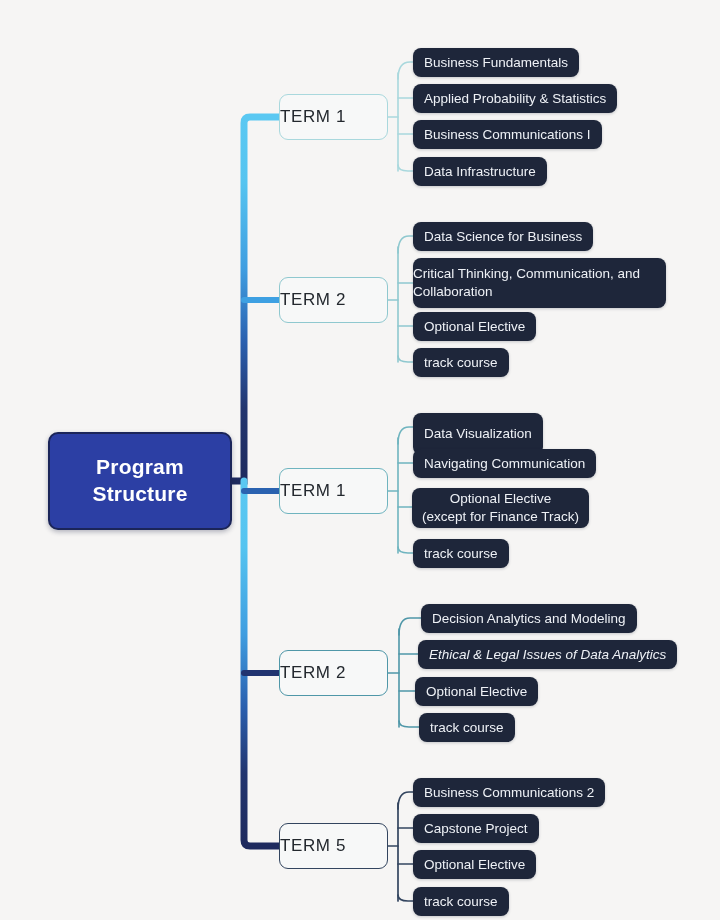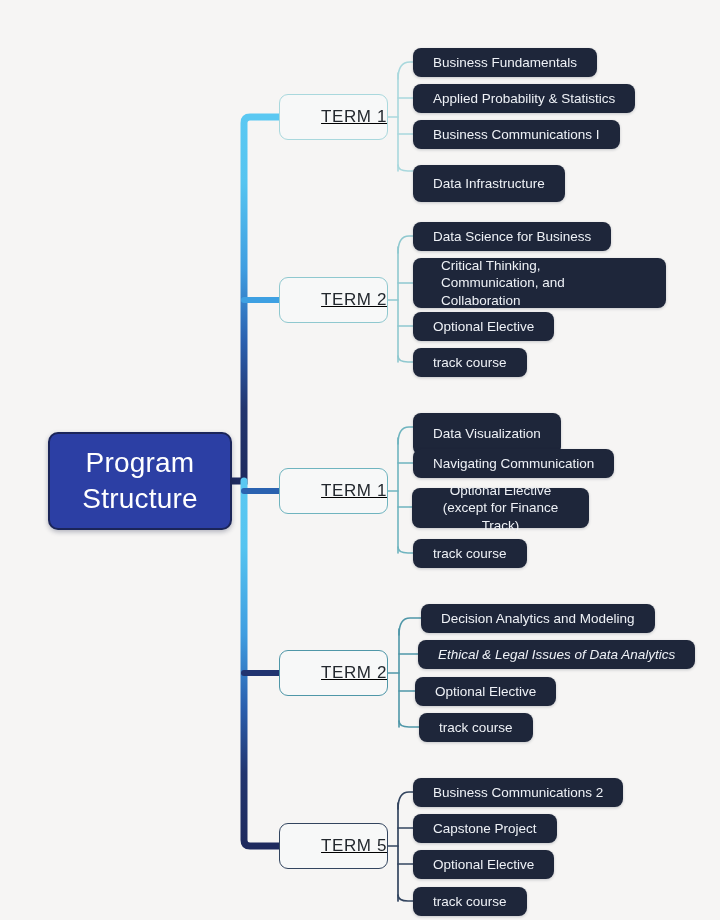--- a/index.html
+++ b/index.html
@@ -40,38 +40,37 @@
     background: #2c3fa4;
     border: 2px solid #1b2559;
     border-radius: 10px;
     display: flex;
     align-items: center;
     justify-content: center;
     box-shadow: 0 2px 5px rgba(20,25,60,0.30);
   }
   .root-label {
     color: #ffffff;
-    font-size: 28px;
-    font-weight: normal;
+    font-size: 21px;
+    font-weight: bold;
     line-height: 1.28;
     text-align: center;
     letter-spacing: 0.2px;
   }
   
   .term-node {
     left: 279px;
     width: 109px;
     height: 46px;
     background: #f7f8f8;
     border: 1.6px solid #9dcfd2;
     border-radius: 9px;
     display: flex;
     align-items: center;
-    justify-content: flex-end;
-    text-decoration: underline;
+    justify-content: flex-start;
   }
   .term-label {
     color: #23282e;
     font-size: 17px;
     letter-spacing: 0.6px;
     font-weight: normal;
   }
   .term-1 { top: 94px;  border-color: #a9d8dd; }
   .term-2 { top: 277px; border-color: #8fc8cf; }
   .term-3 { top: 468px; border-color: #6fb4bf; }
@@ -80,27 +79,27 @@
 
   
   .leaf {
     background: #1e263a;
     border-radius: 8px;
     color: #eef1f6;
     font-size: 13.5px;
     line-height: 1.3;
     display: flex;
     align-items: center;
-    padding: 0 20px;
+    padding: 0 11px;
     box-shadow: 0 1px 3px rgba(25,30,50,0.22);
     white-space: nowrap;
   }
   .leaf.multiline {
     white-space: normal;
-    padding: 7px 28px;
+    padding: 7px 0;
     align-items: center;
   }
   .leaf.centered {
     text-align: center;
     justify-content: center;
   }
 </style>
 </head>
 <body>
 
@@ -176,21 +175,21 @@
       <span>Structure</span>
     </div>
   </div>
 
   <div class="node term-node term-1">
     <span class="term-label">TERM 1</span>
   </div>
   <div class="node leaf" style="left:413px; top:48px; height:29px;">Business Fundamentals</div>
   <div class="node leaf" style="left:413px; top:84px; height:29px;">Applied Probability &amp; Statistics</div>
   <div class="node leaf" style="left:413px; top:120px; height:29px;">Business Communications I</div>
-  <div class="node leaf" style="left:413px; top:165px; height:37px;">Data Infrastructure</div>
+  <div class="node leaf" style="left:413px; top:157px; height:29px;">Data Infrastructure</div>
 
   <div class="node term-node term-2">
     <span class="term-label">TERM 2</span>
   </div>
   <div class="node leaf" style="left:413px; top:222px; height:29px;">Data Science for Business</div>
   <div class="node leaf multiline" style="left:413px; top:258px; width:253px; height:50px;">Critical Thinking, Communication, and Collaboration</div>
   <div class="node leaf" style="left:413px; top:312px; height:29px;">Optional Elective</div>
   <div class="node leaf" style="left:413px; top:348px; height:29px;">track course</div>
 
   <div class="node term-node term-3">

